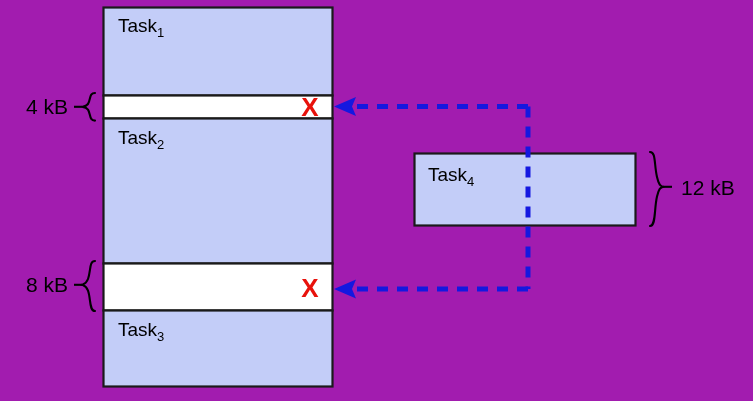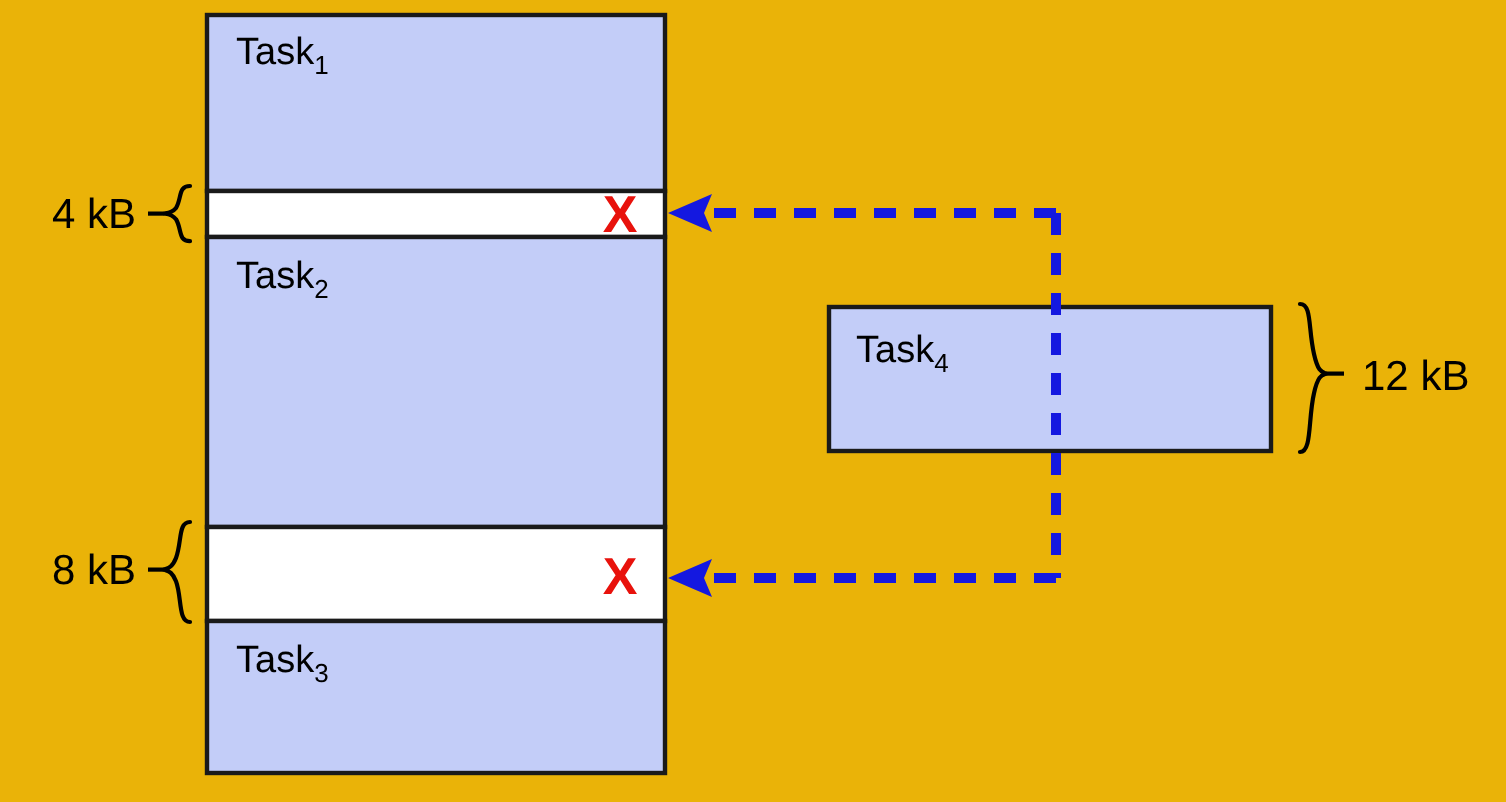--- a/index.html
+++ b/index.html
@@ -7,21 +7,21 @@
     padding: 0;
     background: #ffffff;
   }
   body {
     font-family: "Liberation Sans", sans-serif;
   }
   #diagram-root {
     position: relative;
     width: 753px;
     height: 401px;
-    background: #eab308;
+    background: #a21caf;
     overflow: hidden;
   }
   svg.layer {
     position: absolute;
     left: 0;
     top: 0;
     width: 753px;
     height: 401px;
   }
   .blk-label {

